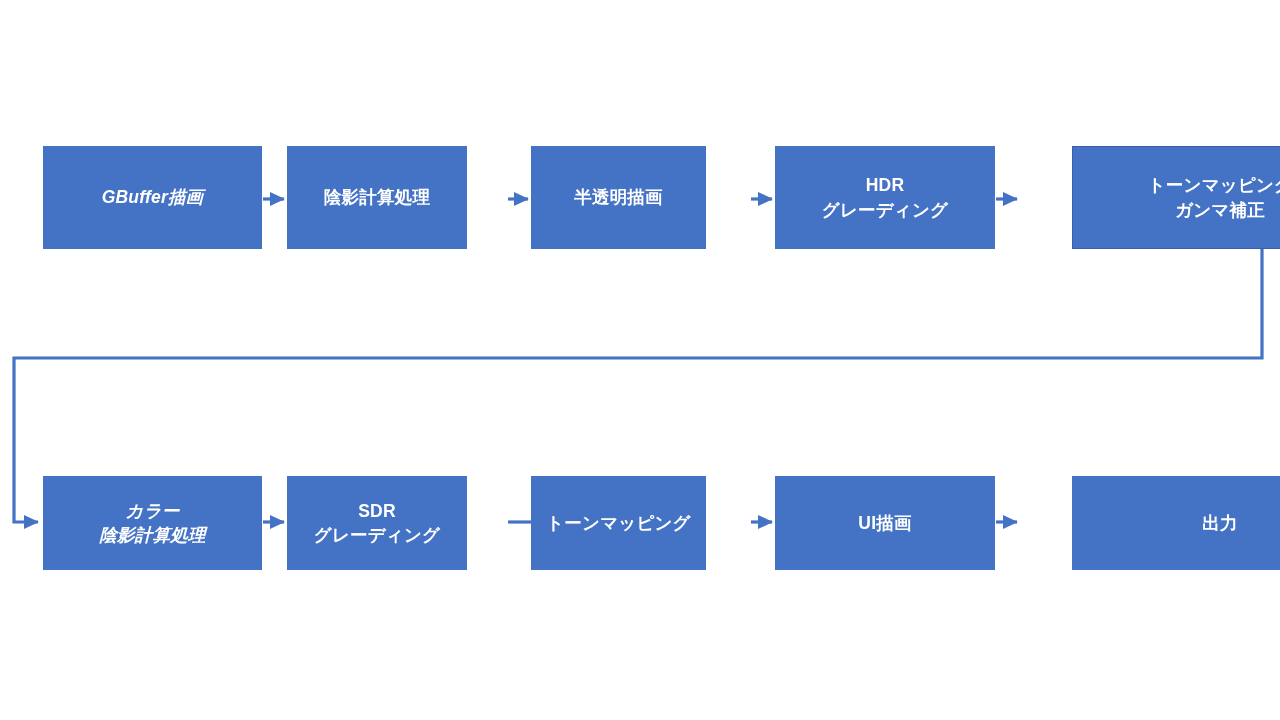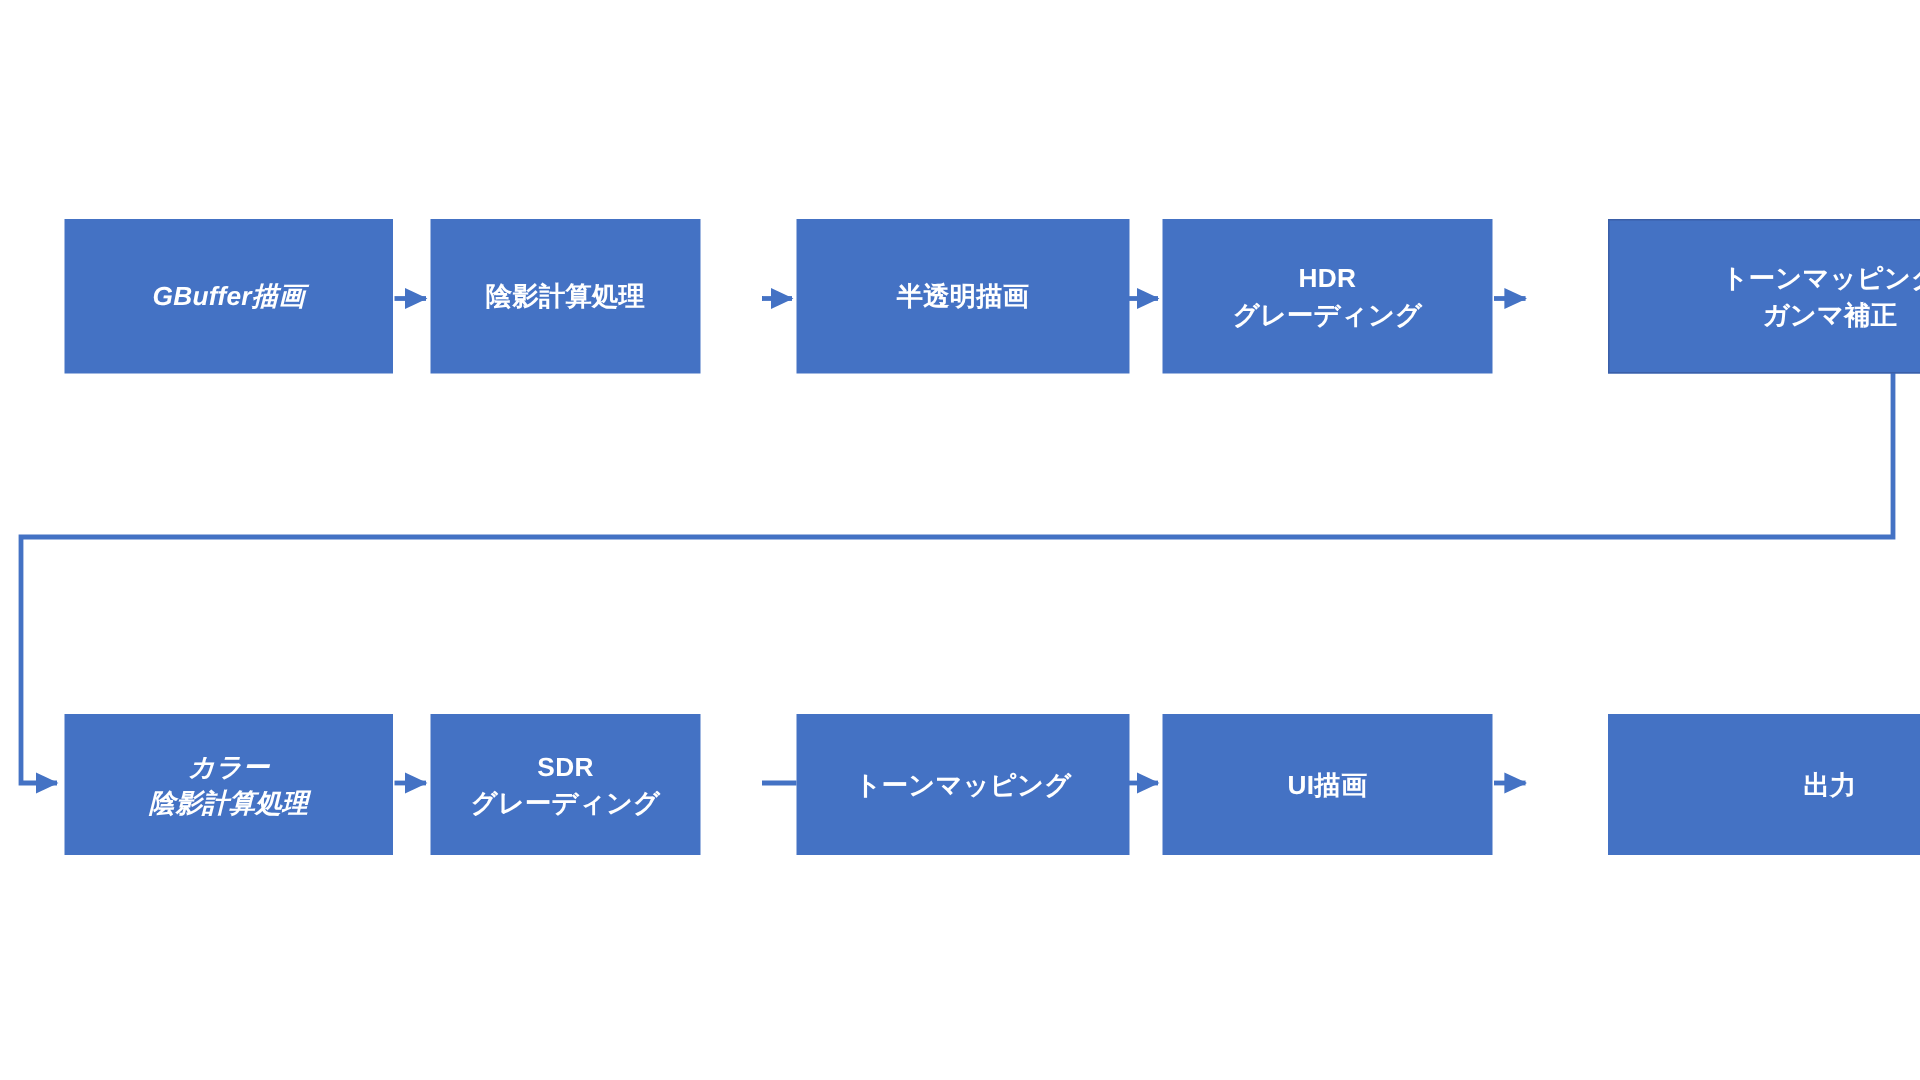--- a/index.html
+++ b/index.html
@@ -41,21 +41,21 @@
     white-space: pre-line;
   }
   .node.bordered {
     border: 1.5px solid #3A5FA8;
   }
   
   .row-top  { top: 146px; height: 103px; }
   .row-bot  { top: 476px; height: 94px;  }
   .col-1 { left: 43px;   width: 219px; font-style: italic; }
   .col-2 { left: 287px;  width: 180px; }
-  .col-3 { left: 531px;  width: 222px; }
+  .col-3 { left: 531px;  width: 175px; }
   .col-4 { left: 775px;  width: 220px; }
   .col-5 { left: 1072px; width: 255px; padding-left: 41px; }
 </style>
 </head>
 <body>
 
 <div id="canvas">
 
   <svg class="connectors" viewBox="0 0 1280 720" xmlns="http://www.w3.org/2000/svg">
     <defs>

